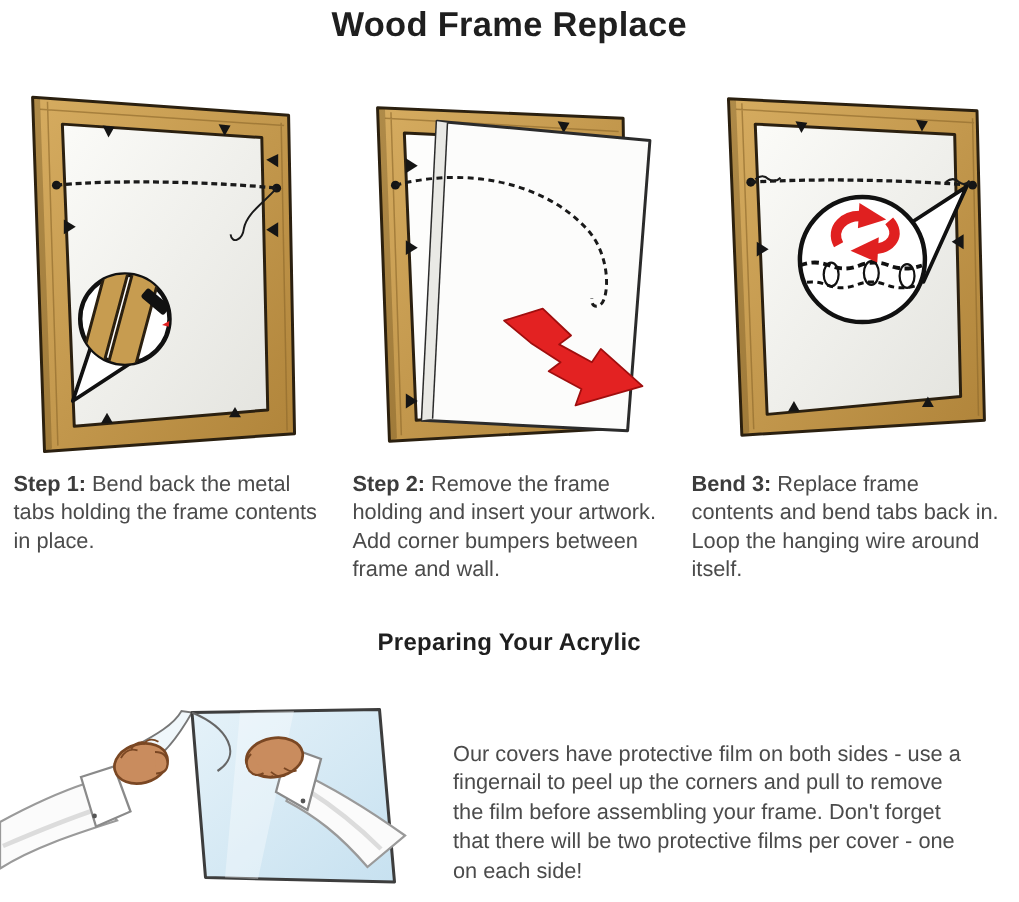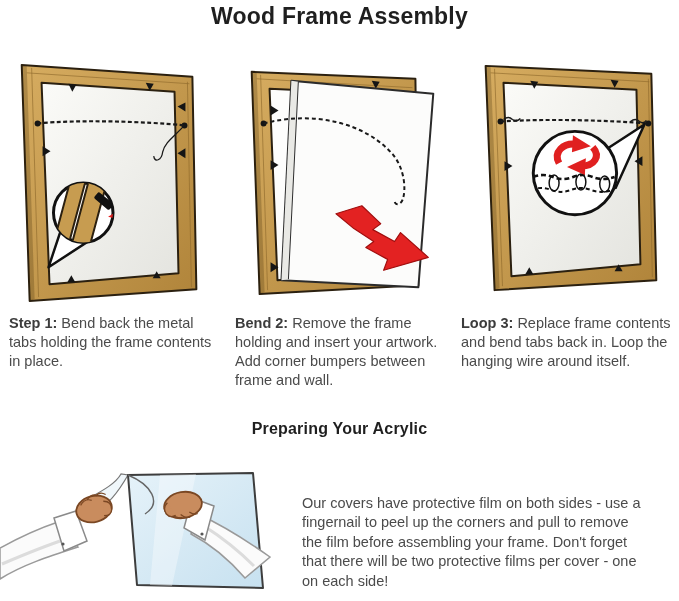--- a/index.html
+++ b/index.html
@@ -15,21 +15,21 @@
   .caption b{font-weight:700;color:#3c3c3c;}
   .acrylic-row{display:flex;margin-top:14px;}
   .acrylic-figwrap{flex:0 0 300px;width:300px;}
   .acrylic-text{flex:1;padding:27px 28px 0 2px;font-size:14.5px;line-height:19.5px;color:#4b4b4b;}
 </style>
 </head>
 <body>
 
 <div class="page">
 
-  <h1 class="title">Wood Frame Assembly</h1>
+  <h1 class="title">Wood Frame Replace</h1>
 
   <div class="steps">
 
     <div class="step">
       <svg class="fig" width="215" height="256" viewBox="0 0 215 258">
         <defs>
           <linearGradient id="wood1" x1="0" y1="0" x2="1" y2="1">
             <stop offset="0" stop-color="#D6AC60"></stop>
               <stop offset="1" stop-color="#B0843A"></stop>
           </linearGradient>
@@ -108,21 +108,21 @@
           <polygon points="58,30 65,31 55,230 48,231" fill="#E9E9E5"></polygon>
           <path d="M65,31 L55,230" stroke="#2B2B2B" stroke-width="1" fill="none"></path>
         </g>
         <g>
           <circle cx="30" cy="73" r="3" fill="#151515"></circle>
           <path d="M30,73 C80,60 132,72 160,104 C172,118 174,140 170,150 C168,156 161,156 162,149" stroke="#1a1a1a" stroke-width="2" stroke-dasharray="4 3" fill="none"></path>
         </g>
         <polygon points="103,164 129,156 148,174 140,180 162,192 168,183 196,208 151,221 155,210 133,198 141,192 121,179" fill="#E32222" stroke="#A00E0E" stroke-width="1.2" stroke-linejoin="round"></polygon>
       </svg>
       <p class="caption">
-        <b>Bend 2:</b><span> Remove the frame holding and insert your artwork. Add corner bumpers between frame and wall.</span>
+        <b>Step 2:</b><span> Remove the frame holding and insert your artwork. Add corner bumpers between frame and wall.</span>
       </p>
     </div>
 
     <div class="step">
       <svg class="fig" width="215" height="256" viewBox="0 0 215 258">
         <defs>
           <linearGradient id="wood3" x1="0" y1="0" x2="1" y2="1">
             <stop offset="0" stop-color="#D6AC60"></stop>
               <stop offset="1" stop-color="#B0843A"></stop>
           </linearGradient>
@@ -167,21 +167,21 @@
             <g>
               <path d="M100,113 C94,102 104,92 118,94" stroke="#E02020" stroke-width="7" fill="none"></path>
               <polygon points="114,85 132,96 113,102" fill="#E02020"></polygon>
               <path d="M134,97 C142,106 136,116 122,116" stroke="#E02020" stroke-width="7" fill="none"></path>
               <polygon points="127,108 108,117 126,125" fill="#E02020"></polygon>
             </g>
           </g>
         </g>
       </svg>
       <p class="caption">
-        <b>Loop 3:</b><span> Replace frame contents and bend tabs back in. Loop the hanging wire around itself.</span>
+        <b>Bend 3:</b><span> Replace frame contents and bend tabs back in. Loop the hanging wire around itself.</span>
       </p>
     </div>
   </div>
 
   <h2 class="title2">Preparing Your Acrylic</h2>
 
   <div class="acrylic-row">
     <div class="acrylic-figwrap">
       <svg width="300" height="140" viewBox="0 0 300 140">
         <defs>

